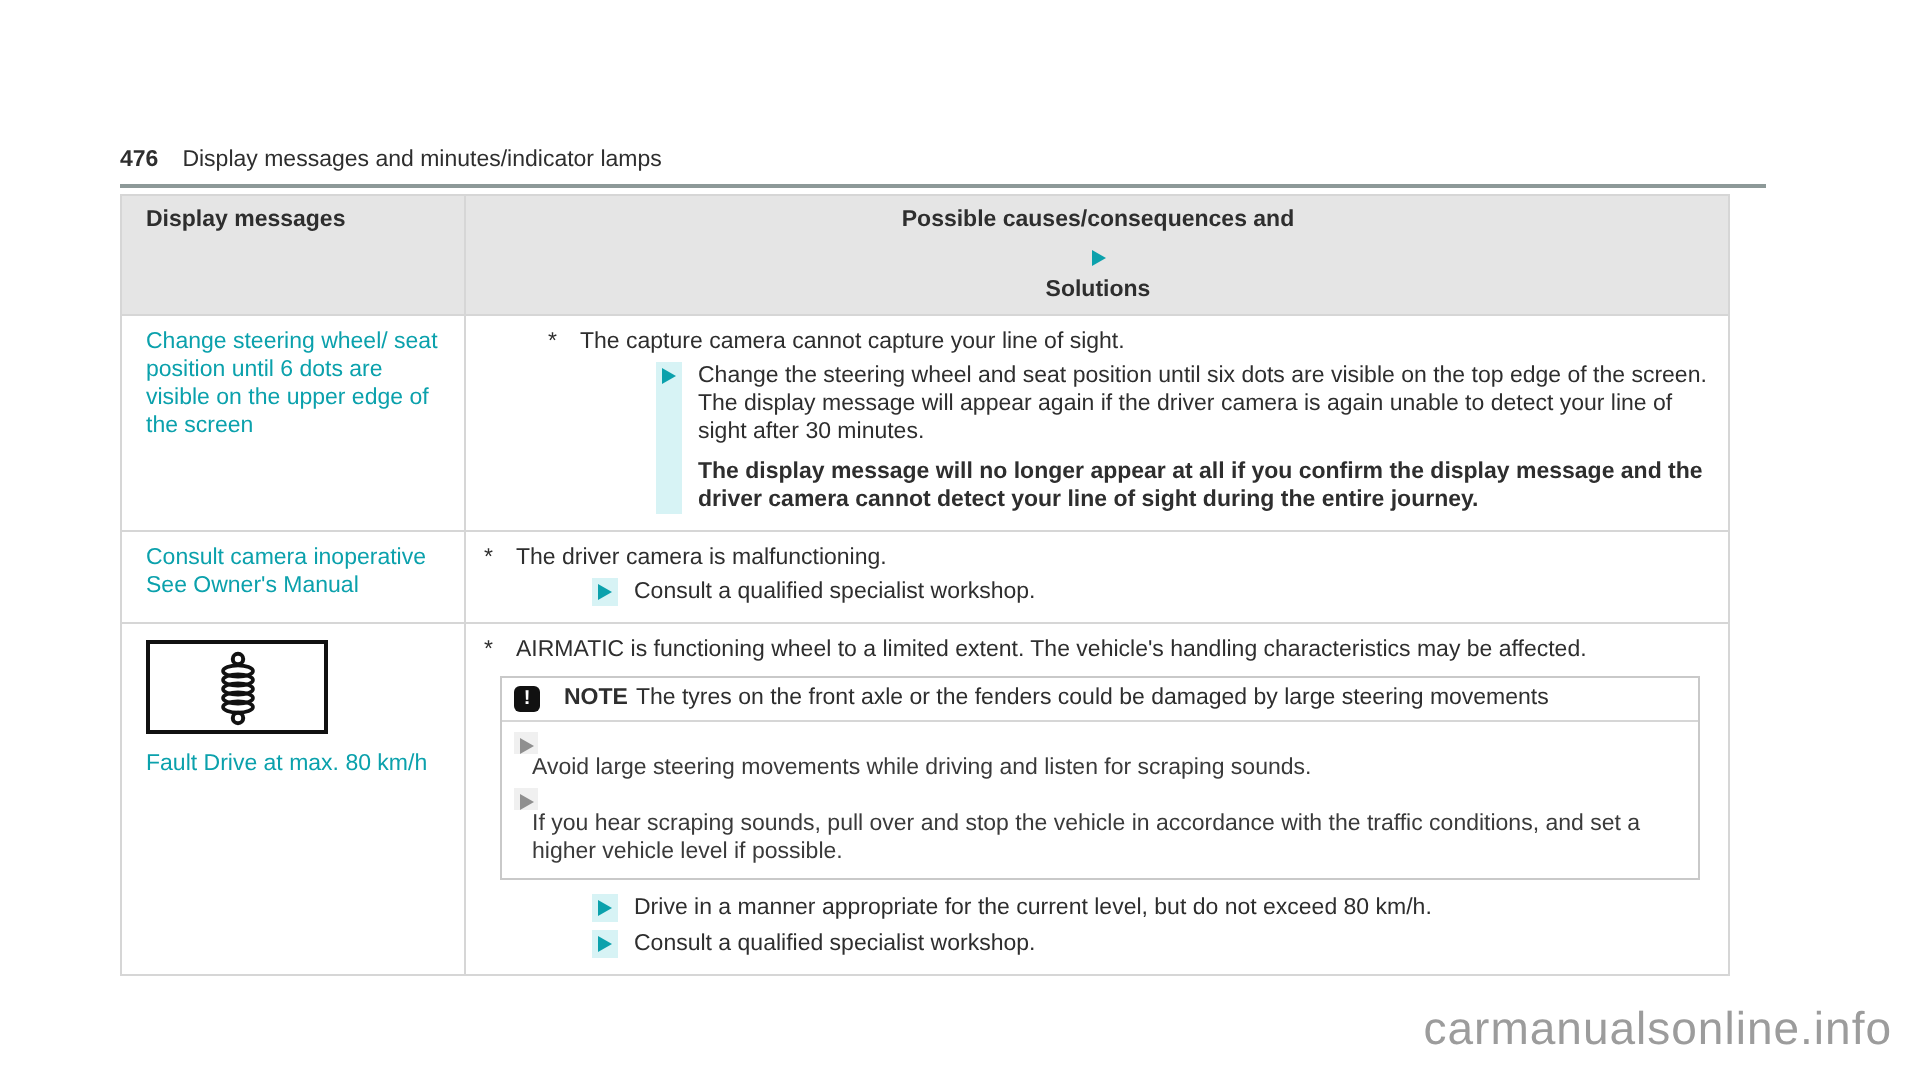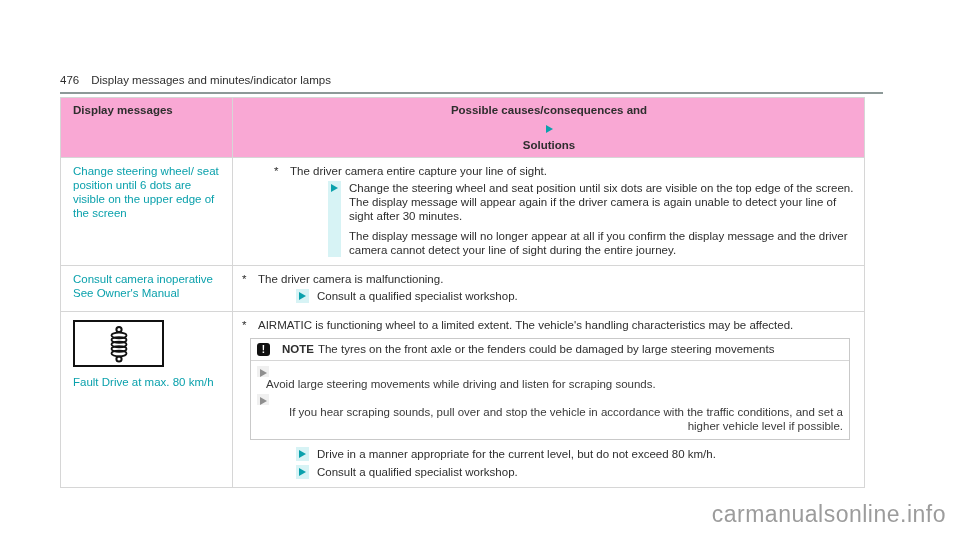--- a/index.html
+++ b/index.html
@@ -5,59 +5,59 @@
   * { margin: 0; padding: 0; box-sizing: border-box; }
   html, body { width: 960px; height: 533px; background: #ffffff; overflow: hidden; }
   body { font-family: "Liberation Sans", "DejaVu Sans", sans-serif; font-size: 11.5px; line-height: 14px; color: #2e2e2e; position: relative; }
 
   
   .page-header {
     position: absolute; left: 60px; top: 73px; width: 823px;
     border-bottom: 2px solid #8d9998; padding-bottom: 5px;
     display: flex; align-items: baseline;
   }
-  .page-number { font-weight: normal; margin-right: 12px; }
+  .page-number { font-weight: bold; margin-right: 12px; }
 
   
   .msg-table {
     position: absolute; left: 60px; top: 97px; width: 805px;
     border: 1px solid #d6d6d6; border-bottom: none;
   }
   .t-row { display: flex; border-bottom: 1px solid #d6d6d6; }
-  .t-row.head { background: #f9a8d4; }
+  .t-row.head { background: #e5e5e5; }
   .cell-l { width: 172px; border-right: 1px solid #d6d6d6; padding: 6px 8px 8px 12px; flex-shrink: 0; }
   .cell-r { flex: 1; padding: 6px 8px 8px 9px; }
   .t-row.head .cell-l, .t-row.head .cell-r { padding-top: 5px; padding-bottom: 5px; font-weight: bold; }
   .head-col2 { display: flex; align-items: center; gap: 5px; flex-direction: column; }
   .row-1 { min-height: 101px; gap: 32px; }
   .row-2 { min-height: 34px; }
   .row-3 { min-height: 147px; }
 
   .teal-msg { color: #0ba1ac; }
 
   
   .cause { display: flex; }
   .cause .star { width: 16px; flex-shrink: 0; }
 
   
   .sol-item { display: flex; margin-top: 3px; margin-left: 10px; padding-left: 44px; }
   .sol-stripe { width: 13px; flex-shrink: 0; background: #d7f3f5; display: flex; justify-content: center; }
   .sol-text { margin-left: 8px; flex: 1; }
   .arrow { width: 0; height: 0; border-left: 7px solid #0ba1ac; border-top: 4.5px solid transparent; border-bottom: 4.5px solid transparent; margin-top: 3px; }
   .arrow.gray { border-left-color: #8f8f8f; }
-  .para-gap { margin-top: 6px; }
+  .para-gap { margin-top: 6px; font-weight: bold; }
 
   
   .note-box { border: 1px solid #c9c9c9; margin: 6px 6px 7px 8px; }
   .note-title { display: flex; align-items: center; border-bottom: 1px solid #d6d6d6; padding: 3px 6px 4px 6px; }
   .note-bang { width: 13px; height: 13px; background: #111; color: #fff; border-radius: 3px; font-weight: bold; font-size: 10px; line-height: 13px; text-align: center; flex-shrink: 0; }
   .note-label { font-weight: bold; margin-left: 12px; margin-right: 4px; }
   .note-items { padding: 5px 6px 6px 6px; }
   .note-item { display: flex; flex-direction: column; }
-  .note-item + .note-item { margin-top: 3px; text-align: right; }
+  .note-item + .note-item { margin-top: 3px; }
   .note-stripe { width: 12px; flex-shrink: 0; background: #f0f0f0; display: flex; justify-content: center; }
   .note-text { margin-left: 9px; flex: 1; color: #3a3a3a; }
 
   
   .icon-box { width: 91px; height: 47px; border: 2px solid #111; margin-top: 2px; margin-bottom: 8px; display: flex; align-items: center; justify-content: center; background: #fff; }
 
   .sol-after-note { margin-top: 7px; }
   .sol-after-note + .sol-item { margin-top: 4px; }
 
   
@@ -85,21 +85,21 @@
     </div>
   </div>
 
   <div class="t-row row-1">
     <div class="cell-l">
       <div class="teal-msg">Change steering wheel/ seat position until 6 dots are visible on the upper edge of the screen</div>
     </div>
     <div class="cell-r">
       <div class="cause">
         <span class="star">*</span>
-        <span>The driver camera entire capture your line of sight.</span>
+        <span>The capture camera cannot capture your line of sight.</span>
       </div>
       <div class="sol-item">
         <div class="sol-stripe">
           <span class="arrow"></span>
         </div>
         <div class="sol-text">
           <div>Change the steering wheel and seat position until six dots are visible on the top edge of the screen.</div>
           <div>The display message will appear again if the driver camera is again unable to detect your line of sight after 30 minutes.</div>
           <div class="para-gap">The display message will no longer appear at all if you confirm the display message and the driver camera cannot detect your line of sight during the entire journey.</div>
         </div>

